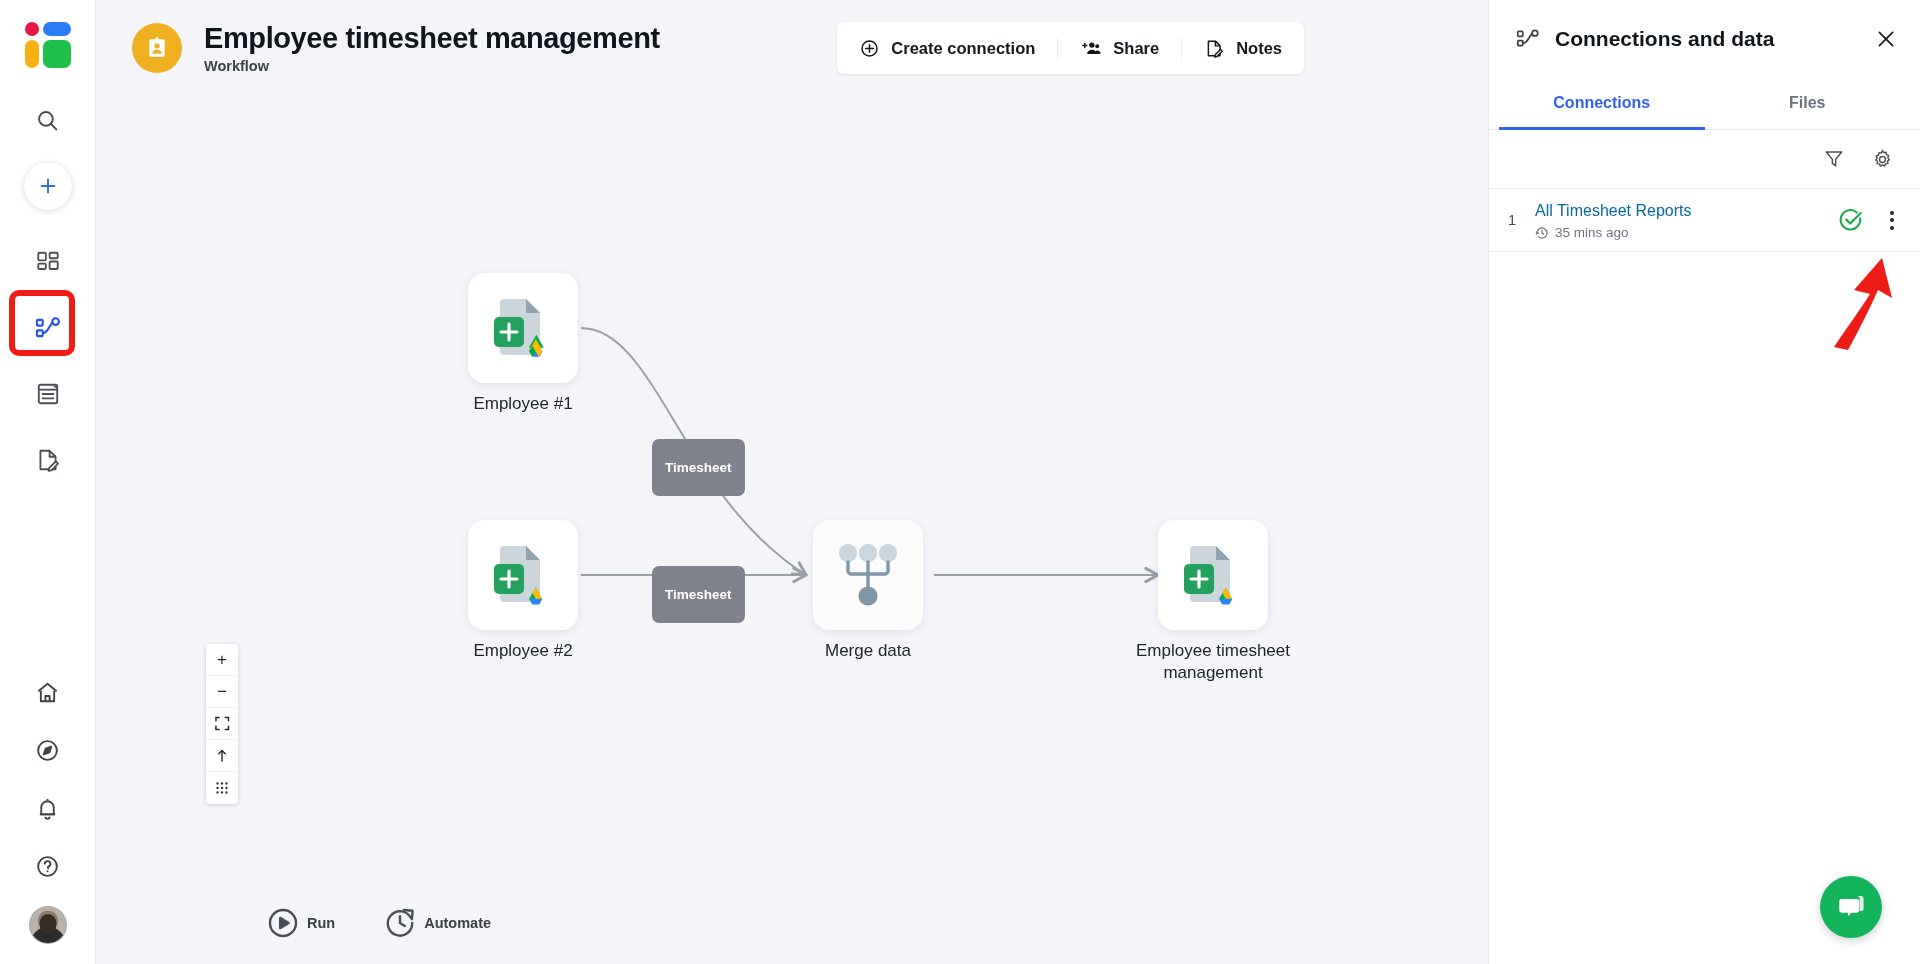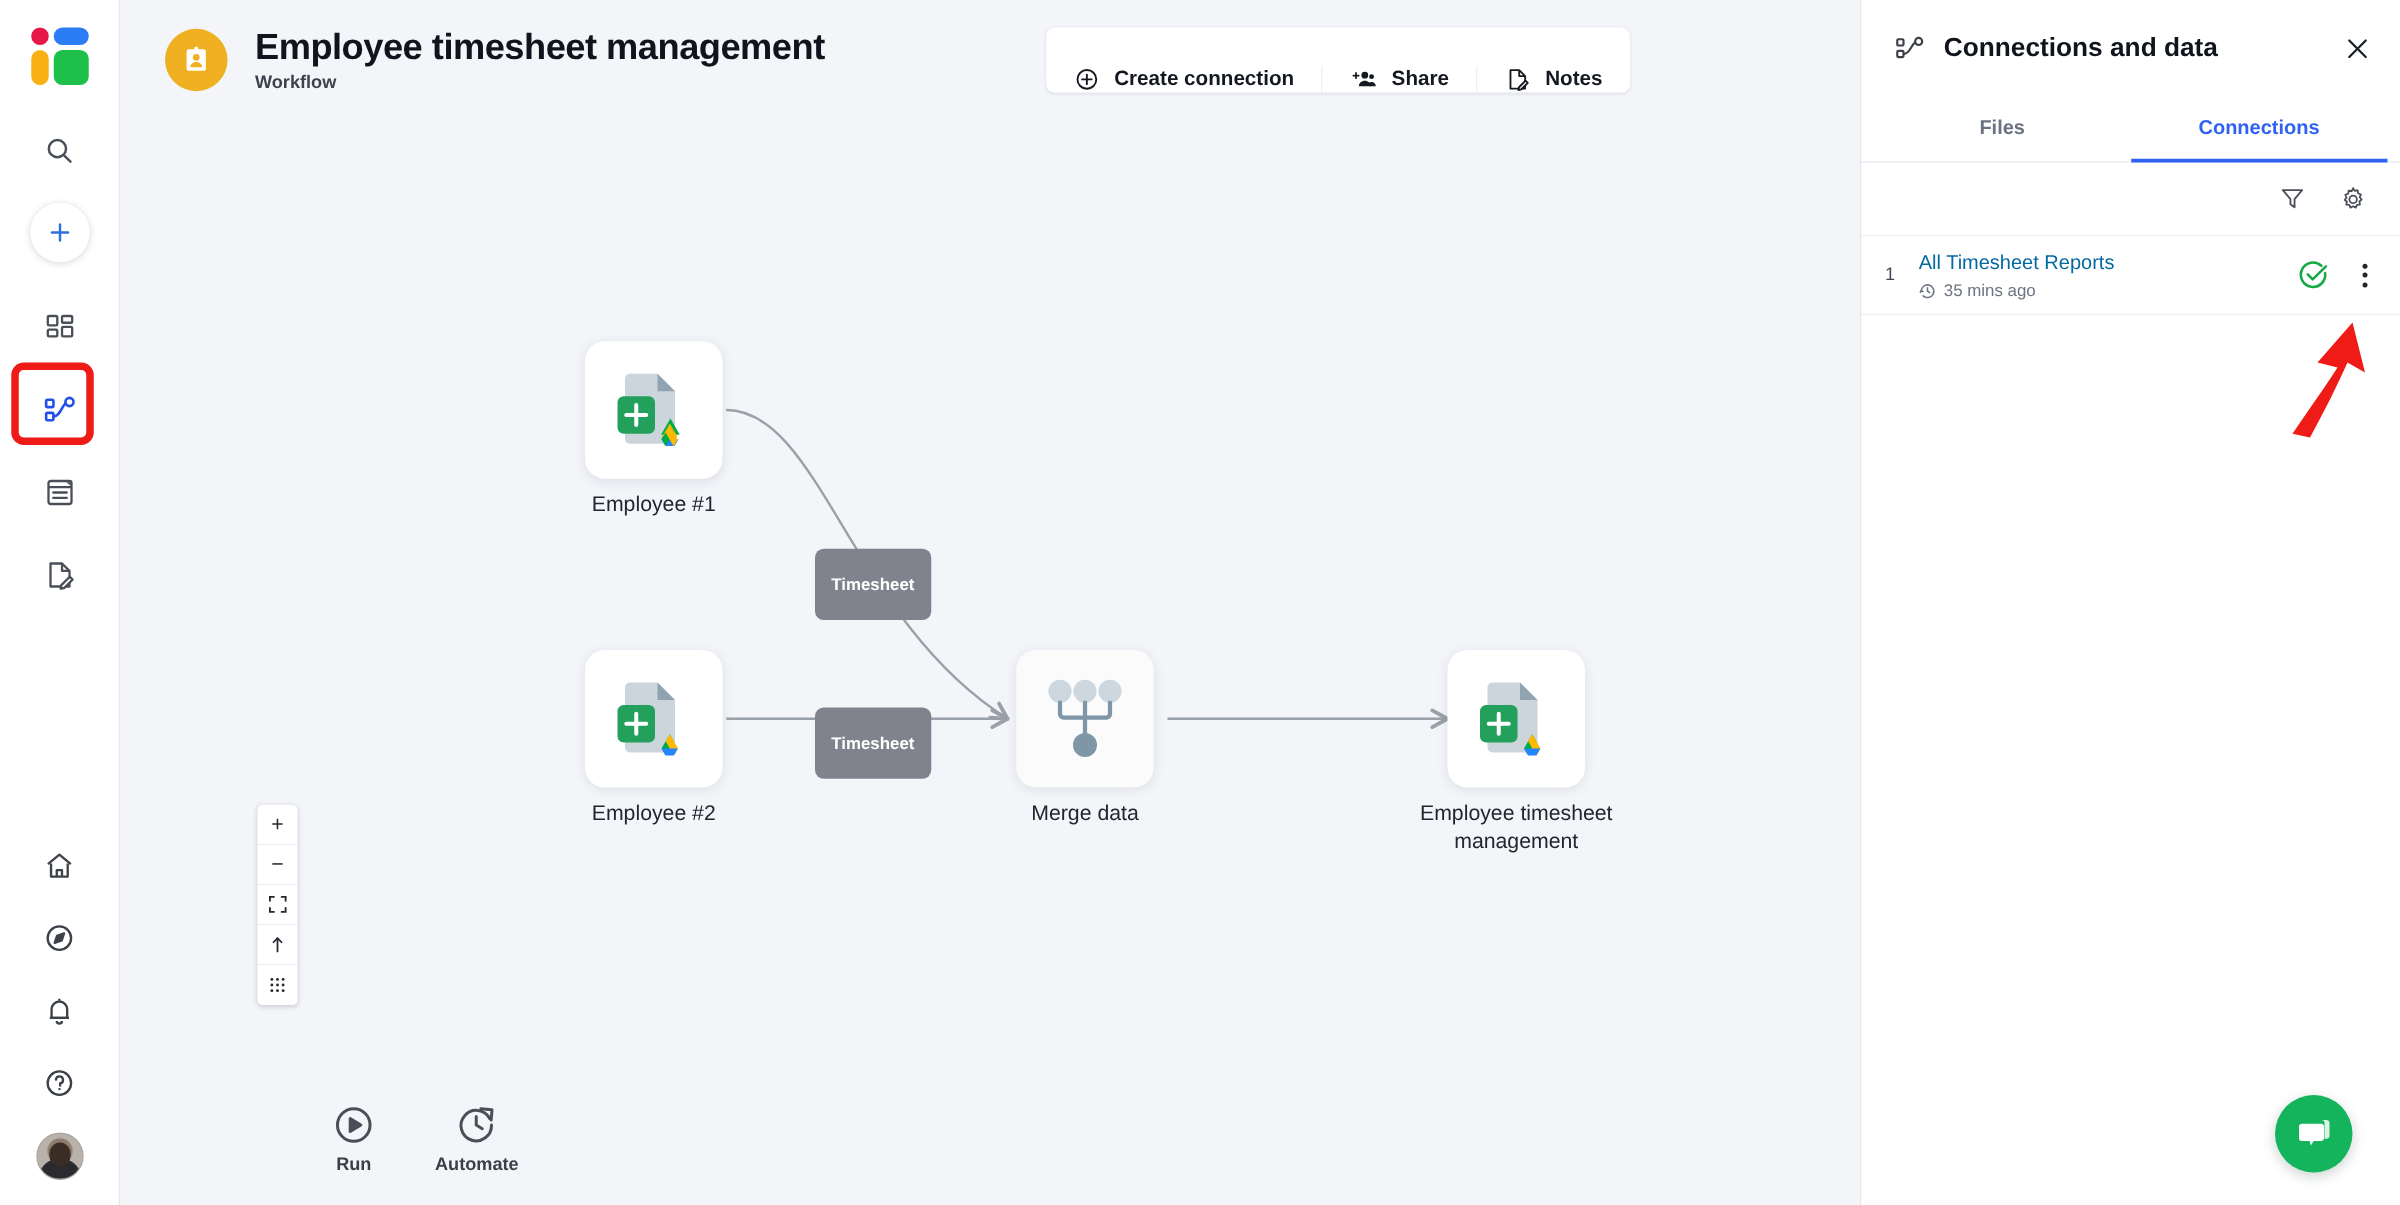--- a/index.html
+++ b/index.html
@@ -98,21 +98,21 @@
     font-size: 29px; font-weight: 700; color: #10141c; letter-spacing: -.4px;
     line-height: 1.12;
   }
   .doc-sub { font-size: 14.5px; font-weight: 700; color: #3c424c; margin-top: 3px; }
 
   .btn-group {
     position: absolute; right: 184px; top: 22px;
     height: 52px;
     background: #fff;
     border-radius: 7px;
-    display: flex; align-items: flex-end;
+    display: flex; align-items: center;
     box-shadow: 0 1px 3px rgba(20,30,55,.10);
     overflow: hidden;
   }
   .btn-group .gbtn {
     display: flex; align-items: center; gap: 11px;
     padding: 0 22px;
     font-size: 16.5px; font-weight: 700; color: #14181f;
     cursor: pointer; background: #fff;
     border-right: 1px solid #e9ecf1;
   }
@@ -165,21 +165,21 @@
     border-bottom: 1px solid #eceff3; color:#24282f; cursor:pointer;
     font-size: 17px;
   }
   .zoom-ctrls div:last-child { border-bottom: none; }
 
   .runbar {
     position: absolute; left: 170px; bottom: 24px;
     display: flex; gap: 48px; z-index: 10;
   }
   .runbtn {
-    display:flex; flex-direction:column; align-items:center; gap: 7px;
+    display:flex; flex-direction:row; align-items:center; gap: 7px;
     cursor:pointer; color:#4a4f57;
   }
   .runbtn span { font-size: 14.5px; font-weight:700; color:#3a3f48; }
 
   
   .panel {
     width: 432px; height: 964px;
     background: #fff;
     border-left: 1px solid #e6e8ec;
     flex: 0 0 432px;
@@ -530,22 +530,22 @@
       <div class="panel-title">Connections and data</div>
       <div style="cursor:pointer;display:flex;">
         <svg width="24" height="24" viewBox="0 0 24 24" fill="none" stroke="#1b1f27" stroke-width="1.8" stroke-linecap="round">
           <line x1="5.4" y1="5.4" x2="18.6" y2="18.6"></line>
             <line x1="18.6" y1="5.4" x2="5.4" y2="18.6"></line>
         </svg>
       </div>
     </div>
 
     <div class="panel-tabs">
+      <div class="ptab active">Connections</div>
       <div class="ptab">Files</div>
-      <div class="ptab active">Connections</div>
     </div>
 
     <div class="panel-tools">
       <div class="tool">
         <svg width="22" height="22" viewBox="0 0 24 24" fill="none" stroke="#4b5058" stroke-width="1.6" stroke-linejoin="round">
           <path d="M3.6 4.4h16.8l-6.6 8v7l-3.6-2.6v-4.4z"></path>
         </svg>
       </div>
       <div class="tool">
         <svg width="23" height="23" viewBox="0 0 24 24" fill="none" stroke="#4b5058" stroke-width="1.5">

